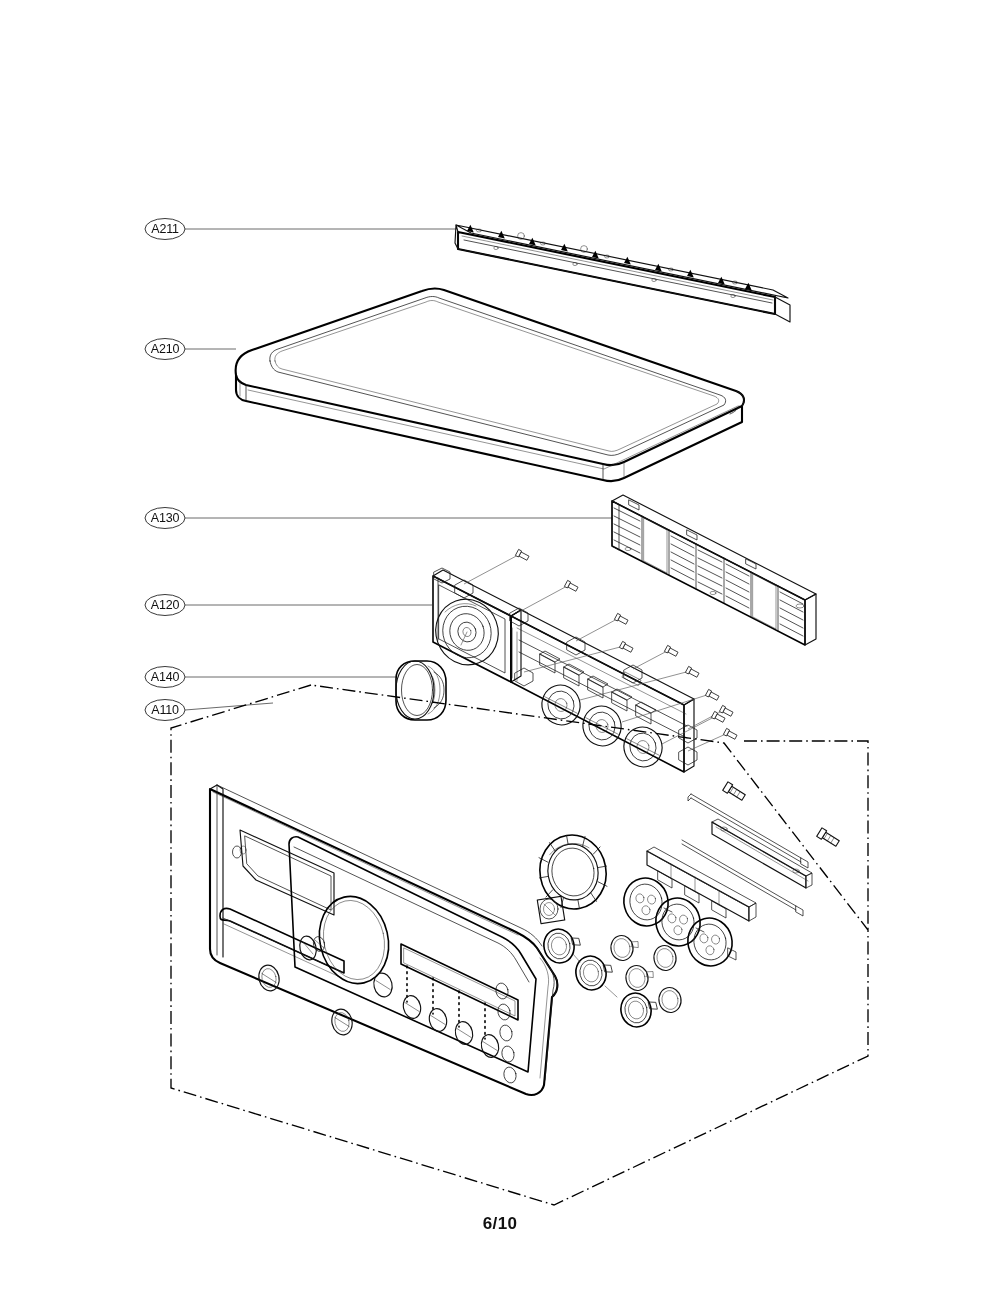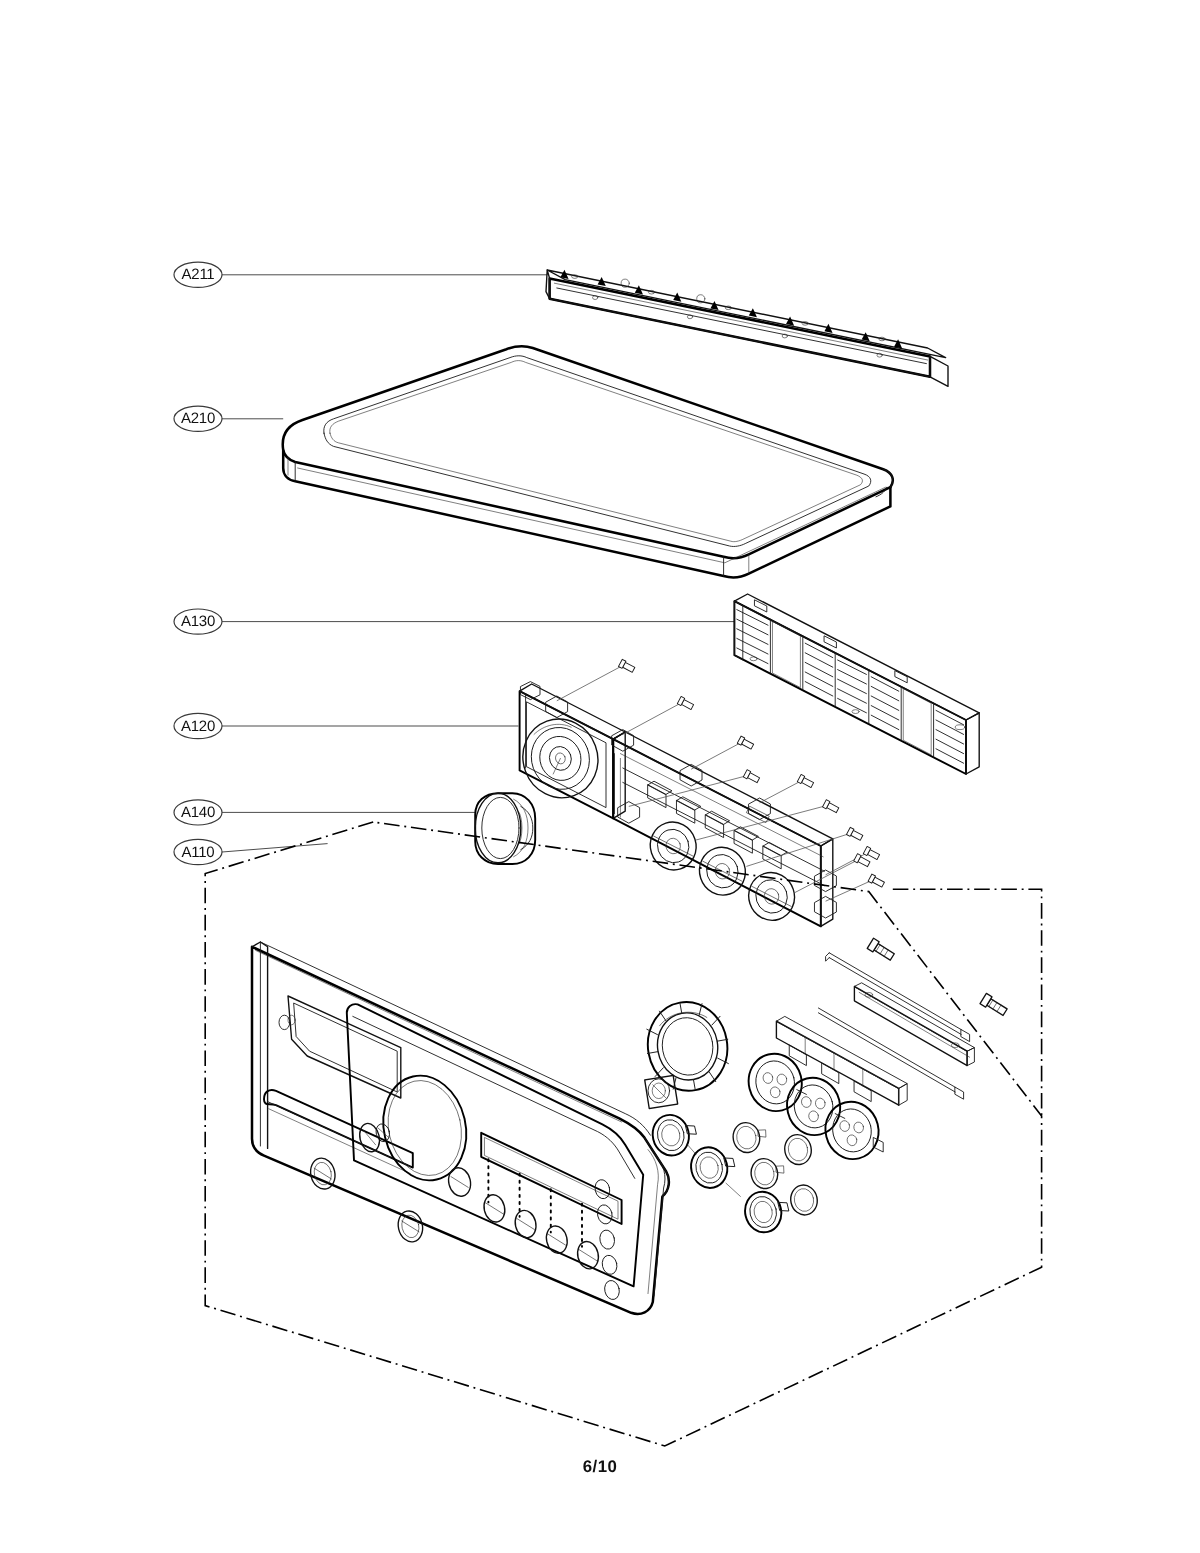--- a/index.html
+++ b/index.html
@@ -47,21 +47,21 @@
     dominant-baseline: middle;
     letter-spacing: -0.2px;
   }
   .page-num {
     position: absolute;
     left: 0;
     top: 1214px;
     width: 1000px;
     text-align: center;
     font-family: "Liberation Sans", sans-serif;
-    font-size: 14px;
+    font-size: 17px;
     font-weight: bold;
     color: #111111;
     letter-spacing: 0.4px;
   }
 </style>
 </head>
 <body>
 
 <div id="diagram-root">
 

